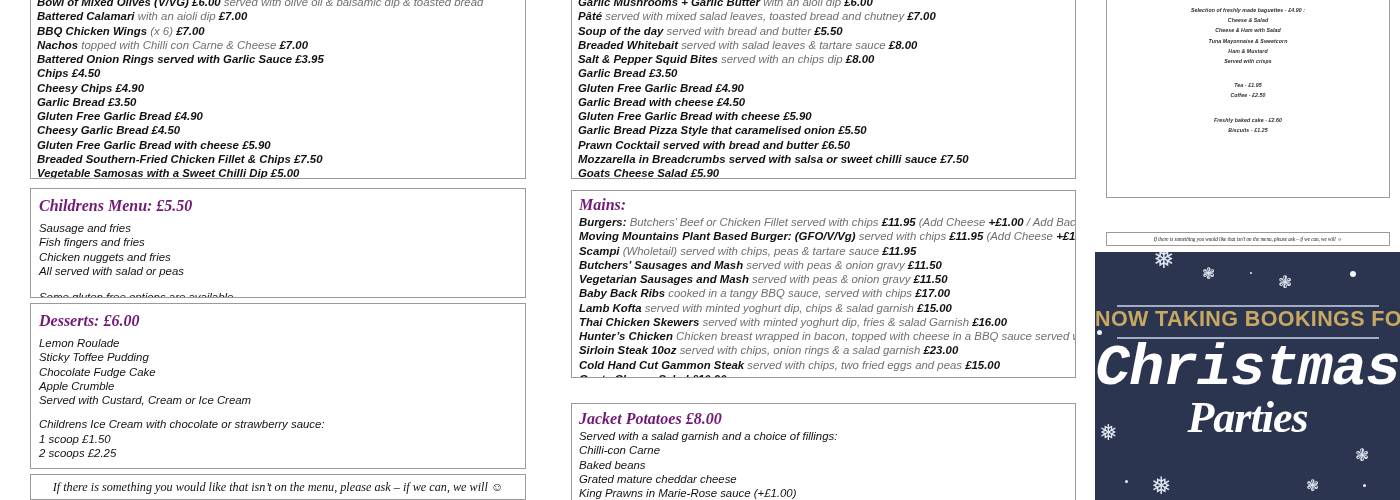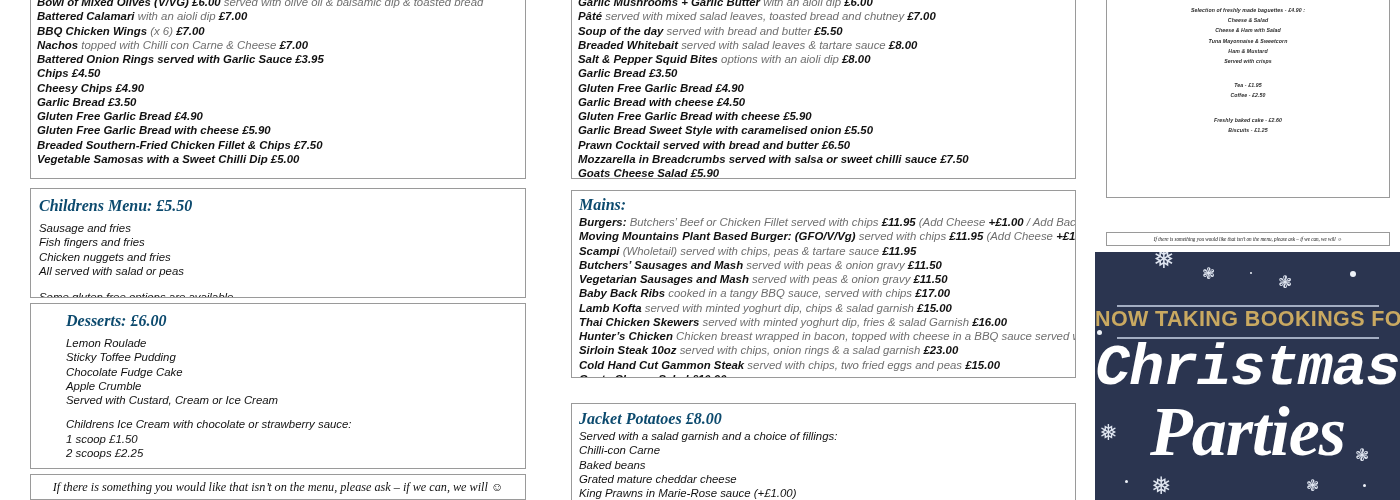--- a/index.html
+++ b/index.html
@@ -31,41 +31,41 @@
   }
   .line .nm{font-weight:bold;}
   .line .de{color:#6f6f6f;font-weight:normal;}
   .line .pr{font-weight:bold;color:#111;}
 
   .sec-title{
     font-style:italic;
     font-weight:bold;
     font-size:16px;
     line-height:21px;
-    color:#0c4a6e;
+    color:#701a75;
     font-family:"Liberation Serif","DejaVu Serif",serif;
     white-space:nowrap;
   }
   .plain{
     font-style:italic;
     font-size:11.4px;
     line-height:14.25px;
     color:#111;
     white-space:nowrap;
   }
 
   
   #starters-left{left:30px;top:-8px;width:496px;height:187px;}
   #starters-left .inner{padding:2px 0 0 6px;}
 
   #childrens{left:30px;top:188px;width:496px;height:110px;}
   #childrens .inner{padding:6px 0 0 8px;}
 
   #desserts{left:30px;top:303px;width:496px;height:166px;}
-  #desserts .inner{padding:6px 0 0 8px;margin-left:27px;}
+  #desserts .inner{padding:6px 0 0 8px;}
 
   #ask-left{left:30px;top:474px;width:496px;height:26px;
     display:flex;align-items:center;justify-content:center;}
 
   
   #starters-mid{left:571px;top:-8px;width:505px;height:187px;}
   #starters-mid .inner{padding:2px 0 0 6px;}
 
   #mains{left:571px;top:190px;width:505px;height:188px;}
   #mains .inner{padding:3px 0 0 7px;}
@@ -121,41 +121,42 @@
   }
   .xmas-script{
     position:absolute;width:305px;text-align:center;
     font-family:"Liberation Serif","DejaVu Serif",serif;
     font-style:italic;
     font-weight:bold;
     color:#ffffff;
     white-space:nowrap;
   }
   .xmas-script.l1{left:0;top:84px;font-size:58px;letter-spacing:-1px;font-family:Liberation Mono, monospace;}
-  .xmas-script.l2{left:0;top:140px;font-size:70px;letter-spacing:-1px;}
+  .xmas-script.l2{left:0;top:140px;font-size:44px;letter-spacing:-1px;}
 
   .flake{position:absolute;color:#dfe5f0;line-height:1;user-select:none;}
   .dot{position:absolute;border-radius:50%;background:#eef2f8;}
 </style>
 </head>
 <body>
 
 <div class="page">
 
   <div class="panel" id="starters-left">
     <div class="inner" id="sl-list">
         <div class="line"><span class="nm">Bowl of Mixed Olives (V/VG)</span> <span class="pr">£6.00</span> <span class="de">served with olive oil &amp; balsamic dip &amp; toasted bread</span></div>
         <div class="line"><span class="nm">Battered Calamari</span> <span class="de">with an aioli dip</span> <span class="pr">£7.00</span></div>
         <div class="line"><span class="nm">BBQ Chicken Wings</span> <span class="de">(x 6)</span> <span class="pr">£7.00</span></div>
         <div class="line"><span class="nm">Nachos</span> <span class="de">topped with Chilli con Carne &amp; Cheese</span> <span class="pr">£7.00</span></div>
         <div class="line"><span class="nm">Battered Onion Rings served with Garlic Sauce</span> <span class="pr">£3.95</span></div>
         <div class="line"><span class="nm">Chips</span> <span class="pr">£4.50</span></div>
         <div class="line"><span class="nm">Cheesy Chips</span> <span class="pr">£4.90</span></div>
         <div class="line"><span class="nm">Garlic Bread</span> <span class="pr">£3.50</span></div>
         <div class="line"><span class="nm">Gluten Free Garlic Bread</span> <span class="pr"> £4.90</span></div>
+        <div class="line"><span class="nm">Cheesy Garlic Bread</span> <span class="pr">£4.50</span></div>
         <div class="line"><span class="nm">Gluten Free Garlic Bread with cheese</span> <span class="pr"> £5.90</span></div>
         <div class="line"><span class="nm">Breaded Southern-Fried Chicken Fillet &amp; Chips</span> <span class="pr">£7.50</span></div>
         <div class="line"><span class="nm">Vegetable Samosas with a Sweet Chilli Dip</span> <span class="pr">£5.00</span></div>
       </div>
   </div>
 
   <div class="panel" id="childrens">
     <div class="inner">
       <div class="sec-title">Childrens Menu: £5.50</div>
       <div style="height:5px"></div>
@@ -193,26 +194,26 @@
   <div class="panel" id="ask-left">
     <div class="askline">If there is something you would like that isn’t on the menu, please ask – if we can, we will ☺</div>
   </div>
 
   <div class="panel" id="starters-mid">
     <div class="inner" id="sm-list">
         <div class="line"><span class="nm">Garlic Mushrooms + Garlic Butter</span> <span class="de">with an aioli dip</span> <span class="pr">£6.00</span></div>
         <div class="line"><span class="nm">Pâté</span> <span class="de">served with mixed salad leaves, toasted bread and chutney</span> <span class="pr">£7.00</span></div>
         <div class="line"><span class="nm">Soup of the day</span> <span class="de">served with bread and butter</span> <span class="pr">£5.50</span></div>
         <div class="line"><span class="nm">Breaded Whitebait</span> <span class="de">served with salad leaves &amp; tartare sauce</span> <span class="pr">£8.00</span></div>
-        <div class="line"><span class="nm">Salt &amp; Pepper Squid Bites</span> <span class="de">options with an aioli dip</span> <span class="pr">£8.00</span></div>
+        <div class="line"><span class="nm">Salt &amp; Pepper Squid Bites</span> <span class="de">served with an chips dip</span> <span class="pr">£8.00</span></div>
         <div class="line"><span class="nm">Garlic Bread</span> <span class="pr">£3.50</span></div>
         <div class="line"><span class="nm">Gluten Free Garlic Bread</span> <span class="pr">£4.90</span></div>
         <div class="line"><span class="nm">Garlic Bread with cheese</span> <span class="pr">£4.50</span></div>
         <div class="line"><span class="nm">Gluten Free Garlic Bread with cheese</span> <span class="pr">£5.90</span></div>
-        <div class="line"><span class="nm">Garlic Bread Sweet Style with caramelised onion</span> <span class="pr">£5.50</span></div>
+        <div class="line"><span class="nm">Garlic Bread Pizza Style that caramelised onion</span> <span class="pr">£5.50</span></div>
         <div class="line"><span class="nm">Prawn Cocktail served with bread and butter</span> <span class="pr">£6.50</span></div>
         <div class="line"><span class="nm">Mozzarella in Breadcrumbs served with salsa or sweet chilli sauce</span> <span class="pr">£7.50</span></div>
         <div class="line"><span class="nm">Goats Cheese Salad</span> <span class="pr">£5.90</span></div>
       </div>
   </div>
 
   <div class="panel" id="mains">
     <div class="inner">
       <div class="sec-title">Mains:</div>
       <div id="mn-list">

